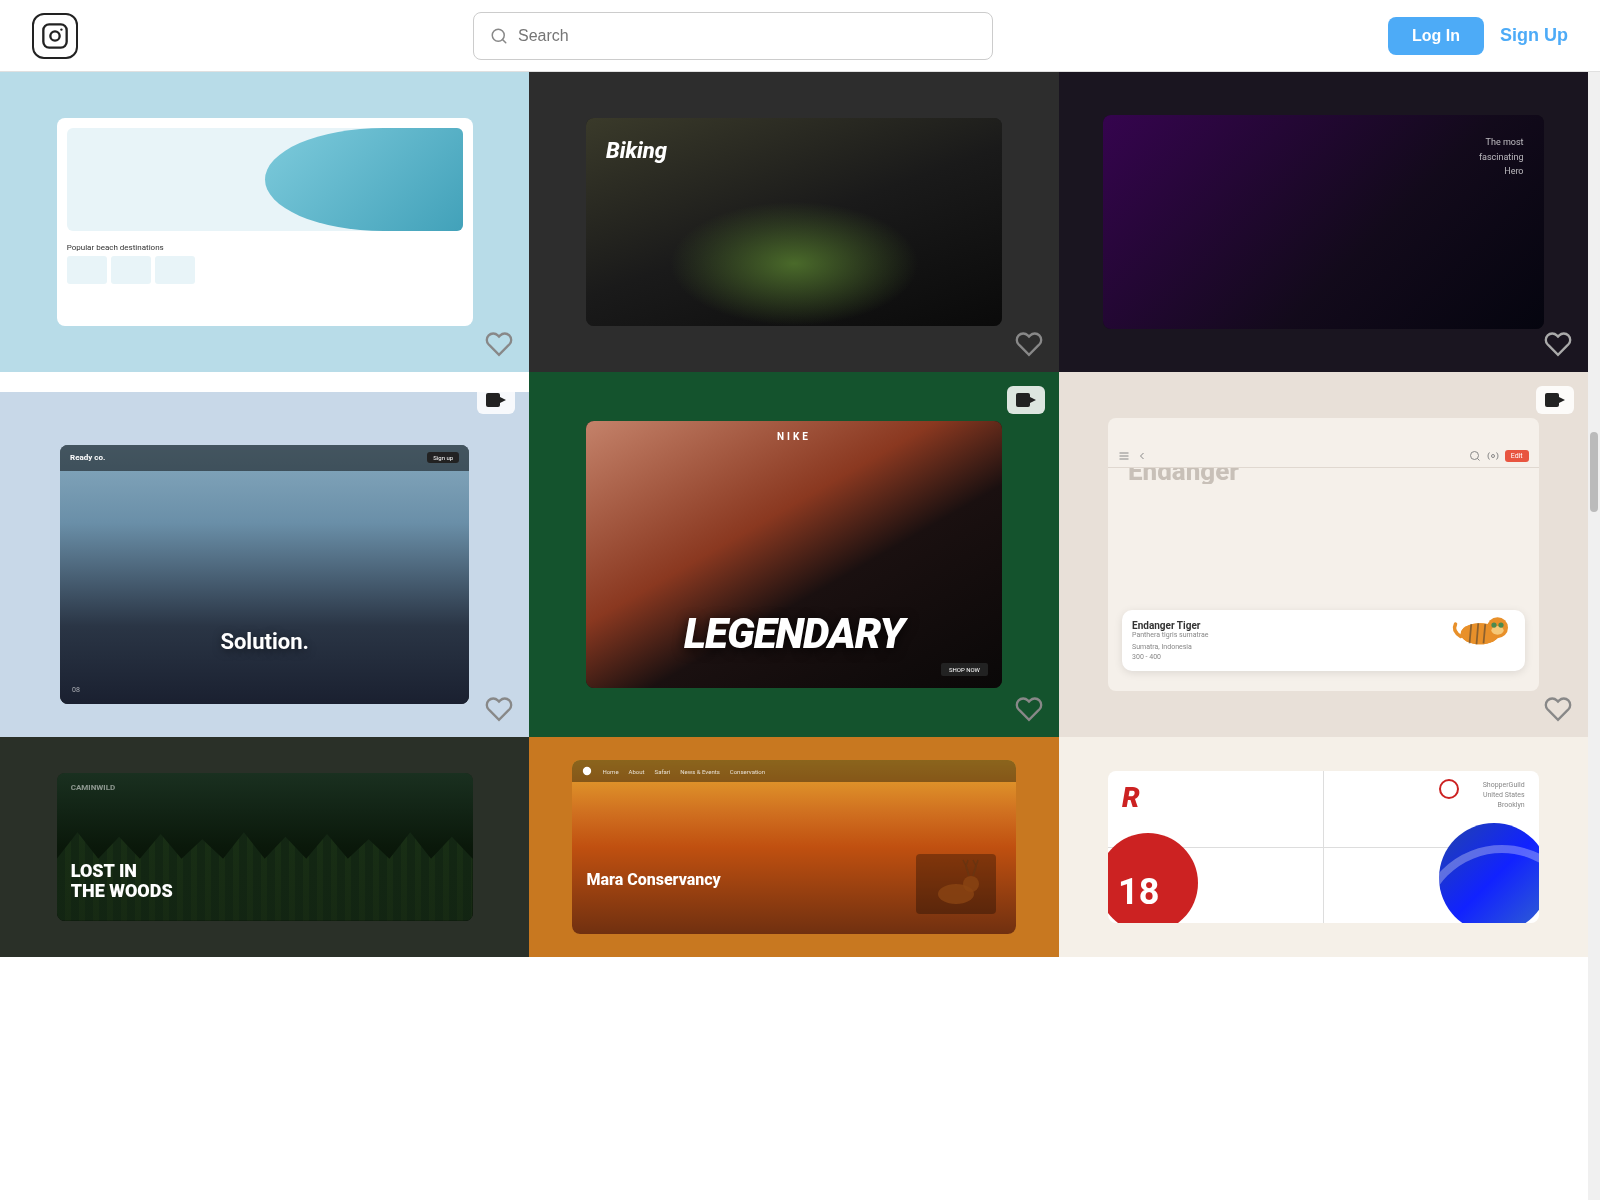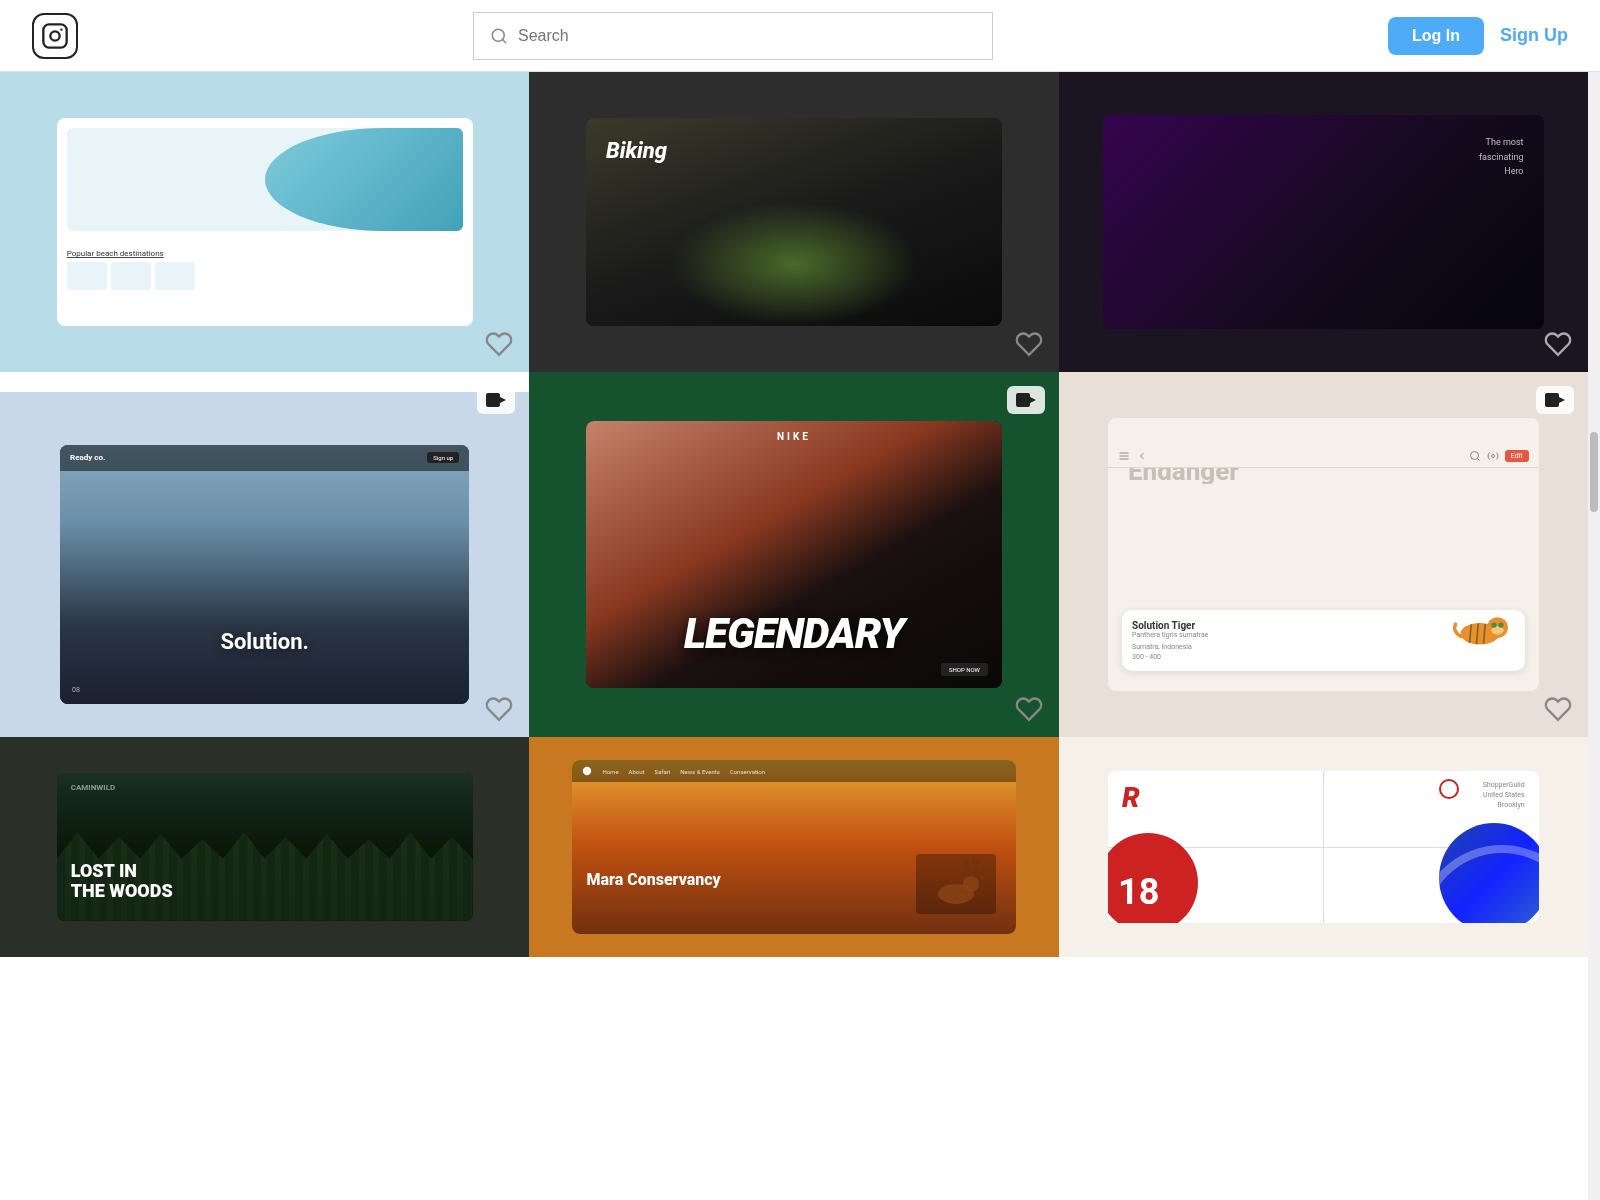--- a/index.html
+++ b/index.html
@@ -48,21 +48,21 @@
     .search-wrap {
       flex: 1;
       max-width: 520px;
       margin: 0 auto;
     }
 
     .search-box {
       width: 100%;
       height: 48px;
       border: 1.5px solid #ccc;
-      border-radius: 0;
+      border-radius: 8px;
       display: flex;
       align-items: center;
       padding: 0 16px;
       gap: 10px;
       background: #fff;
       cursor: text;
     }
 
     .search-box input {
       border: none;
@@ -214,24 +214,23 @@
     .card-travel-top::after {
       content: '';
       position: absolute;
       top: 0; left: 50%;
       width: 60%; height: 100%;
       background: linear-gradient(135deg, #7ecbdc 0%, #3a9cb5 100%);
       border-radius: 50% 0 0 50%;
     }
 
     .card-travel-bottom {
-      padding: 18px 0;
+      padding: 12px 0;
       font-size: 7px;
       color: #444;
-      text-decoration: underline;
     }
 
     .card-travel-chips {
       display: flex;
       gap: 4px;
       margin-top: 4px;
     }
 
     .chip {
       background: #e8f4f8;
@@ -872,21 +871,21 @@
             </svg>
           <svg width="12" height="12" viewBox="0 0 24 24" fill="none" stroke="#888" stroke-width="2">
               <circle cx="12" cy="12" r="3"></circle>
               <path d="M19.07 4.93a10 10 0 0 1 0 14.14"></path>
               <path d="M4.93 4.93a10 10 0 0 0 0 14.14"></path>
             </svg>
           <div style="background:#e85540;color:#fff;font-size:7px;padding:2px 6px;border-radius:3px;">Edit</div>
         </div>
         <div class="card-endangered-title-text">Endanger</div>
         <div class="card-endangered-card">
-          <div class="card-endangered-card-name">Solution Tiger</div>
+          <div class="card-endangered-card-name">Endanger Tiger</div>
           <div class="card-endangered-card-sub">Panthera tigris sumatrae</div>
           <div style="font-size:7px;color:#888;margin-top:4px;">Sumatra, Indonesia</div>
           <div style="font-size:7px;color:#888;margin-top:2px;">300 - 400</div>
 
           <svg class="card-endangered-tiger" viewBox="0 0 80 50">
             <ellipse cx="40" cy="35" rx="22" ry="12" fill="#e8902a"></ellipse>
             <ellipse cx="40" cy="35" rx="22" ry="12" fill="#e8902a"></ellipse>
 
             <line x1="30" y1="24" x2="28" y2="46" stroke="#333" stroke-width="2" opacity="0.5"></line>
             <line x1="38" y1="23" x2="36" y2="47" stroke="#333" stroke-width="2" opacity="0.5"></line>

